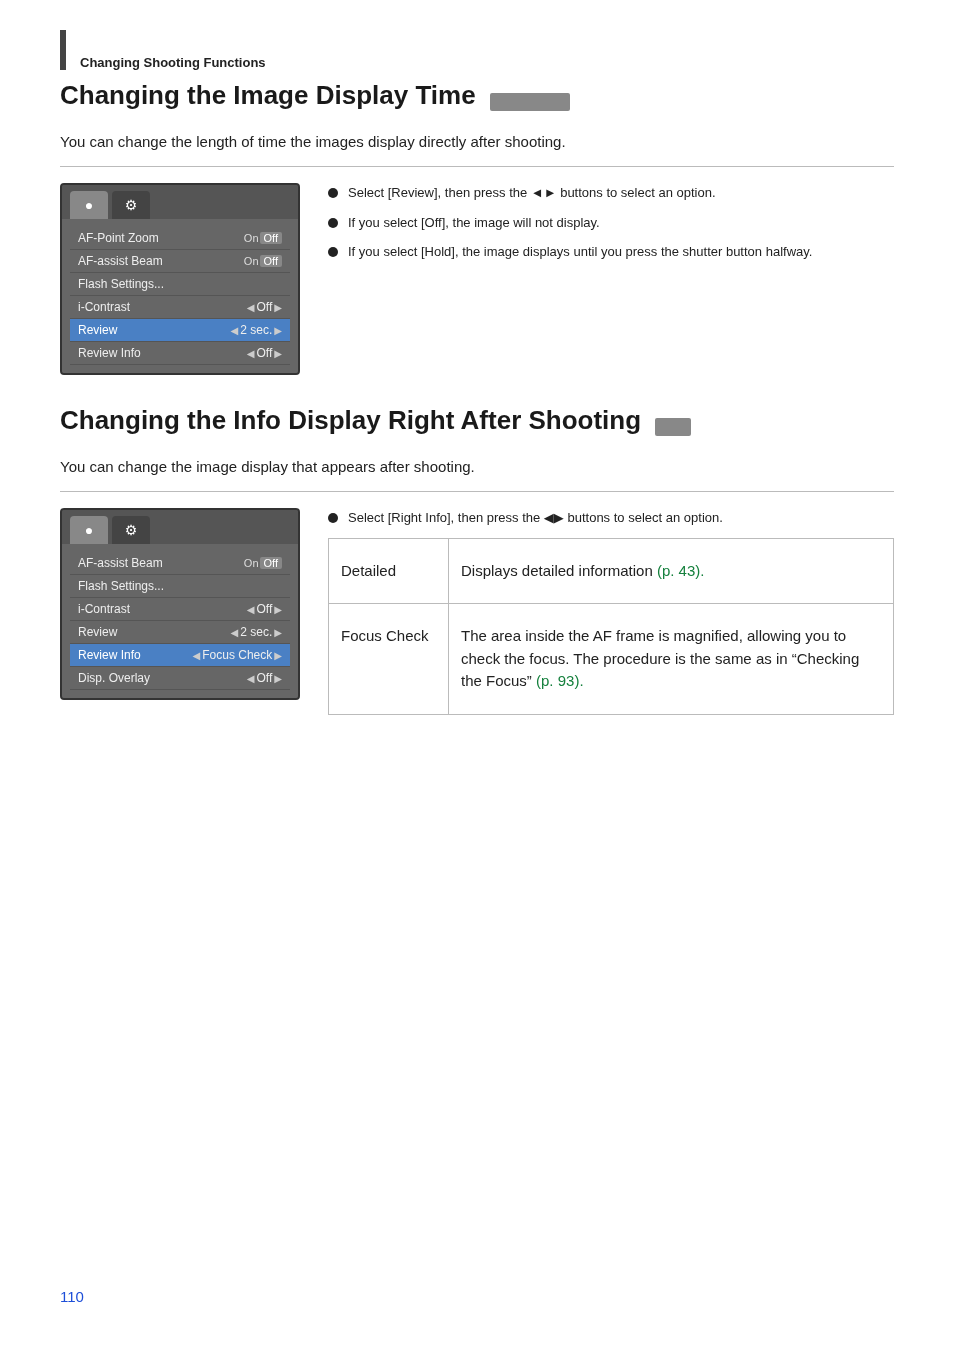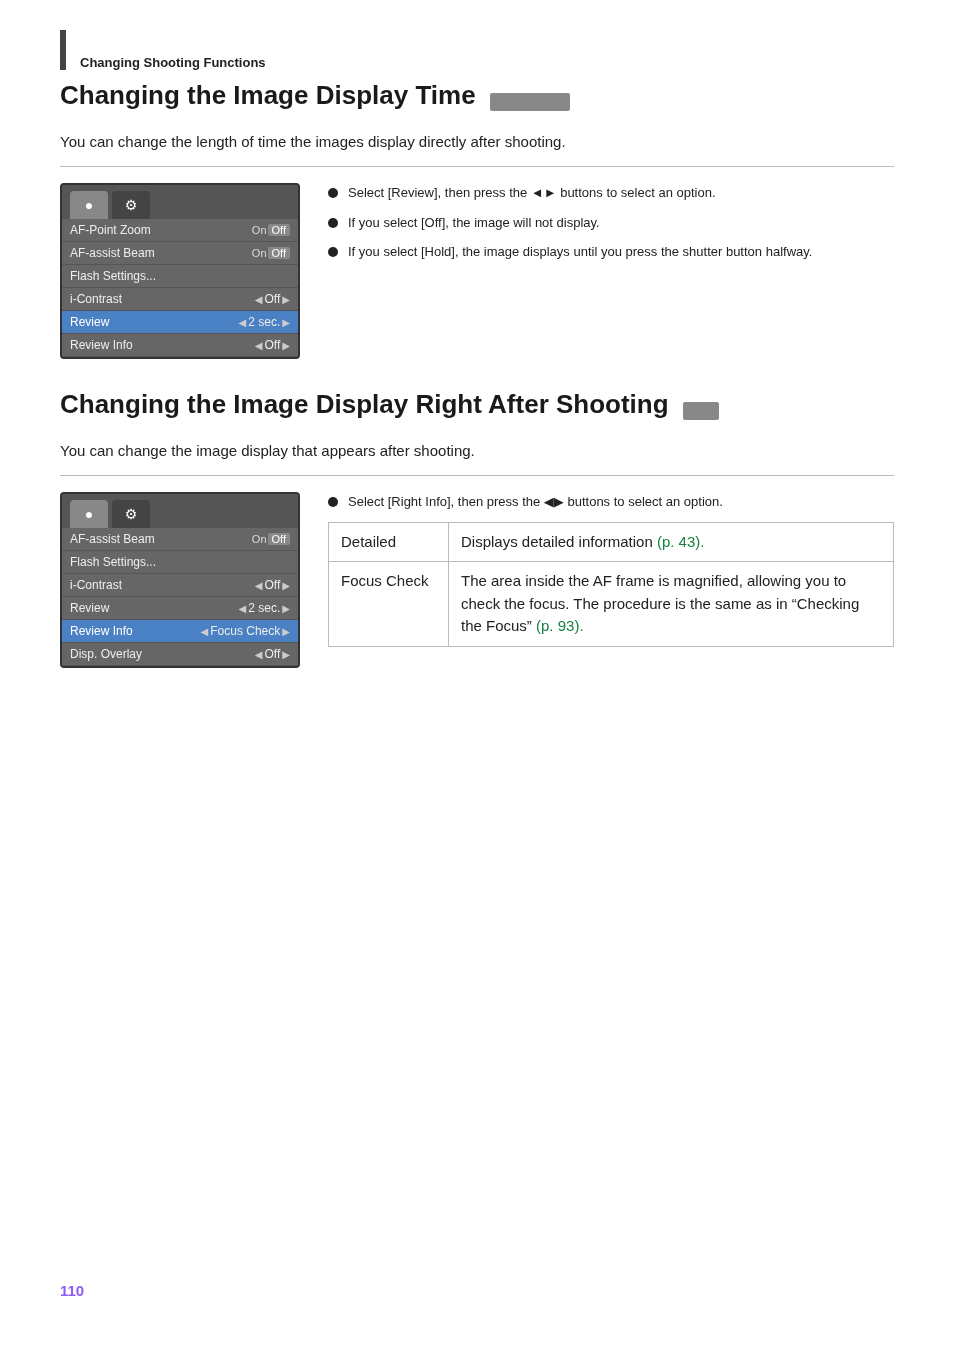--- a/index.html
+++ b/index.html
@@ -111,21 +111,21 @@
     }
     .menu-tab.active {
       background: #888;
     }
     .menu-tab-icon {
       color: #fff;
       font-size: 14px;
     }
     .menu-items {
       background: #666;
-      padding: 0;
+      padding: 8px;
     }
     .menu-item {
       display: flex;
       align-items: center;
       justify-content: space-between;
       padding: 4px 8px;
       font-size: 12px;
       color: #eee;
       border-bottom: 1px solid #555;
     }
@@ -185,41 +185,41 @@
 
     
     .info-table {
       width: 100%;
       border-collapse: collapse;
       margin-top: 6px;
       font-size: 15px;
     }
     .info-table td {
       border: 1.5px solid #bbb;
-      padding: 8px 12px;
+      padding: 21px 12px;
       vertical-align: top;
       line-height: 1.5;
     }
     .info-table td:first-child {
       width: 120px;
       font-weight: normal;
       white-space: nowrap;
     }
 
     .link-text {
       color: #15803d;
     }
 
     .page-number {
       position: absolute;
-      bottom: 46px;
+      bottom: 40px;
       left: 60px;
       font-size: 15px;
-      font-weight: bold;
-      color: #8b5cf6;
+      font-weight: normal;
+      color: #1d4ed8;
     }
 
     
     .section-sep {
       margin-top: 10px;
       margin-bottom: 10px;
     }
   </style>
 </head>
 <body>
@@ -307,21 +307,21 @@
         <span class="bullet-text">If you select [Off], the image will not display.</span>
       </div>
       <div class="bullet-item">
         <div class="bullet-dot"></div>
         <span class="bullet-text">If you select [Hold], the image displays until you press the shutter button halfway.</span>
       </div>
     </div>
   </div>
 
   <div class="section-title section-sep">
-    <span>Changing the Image Display Right After Shooting</span>
+    <span>Changing the Info Display Right After Shooting</span>
     <span class="section-title-bar-small"></span>
   </div>
   <div class="section-desc">You can change the image display that appears after shooting.</div>
   <hr class="divider">
 
   <div class="content-area">
 
     <div class="menu-mockup">
       <div class="menu-tabs">
         <div class="menu-tab active">

